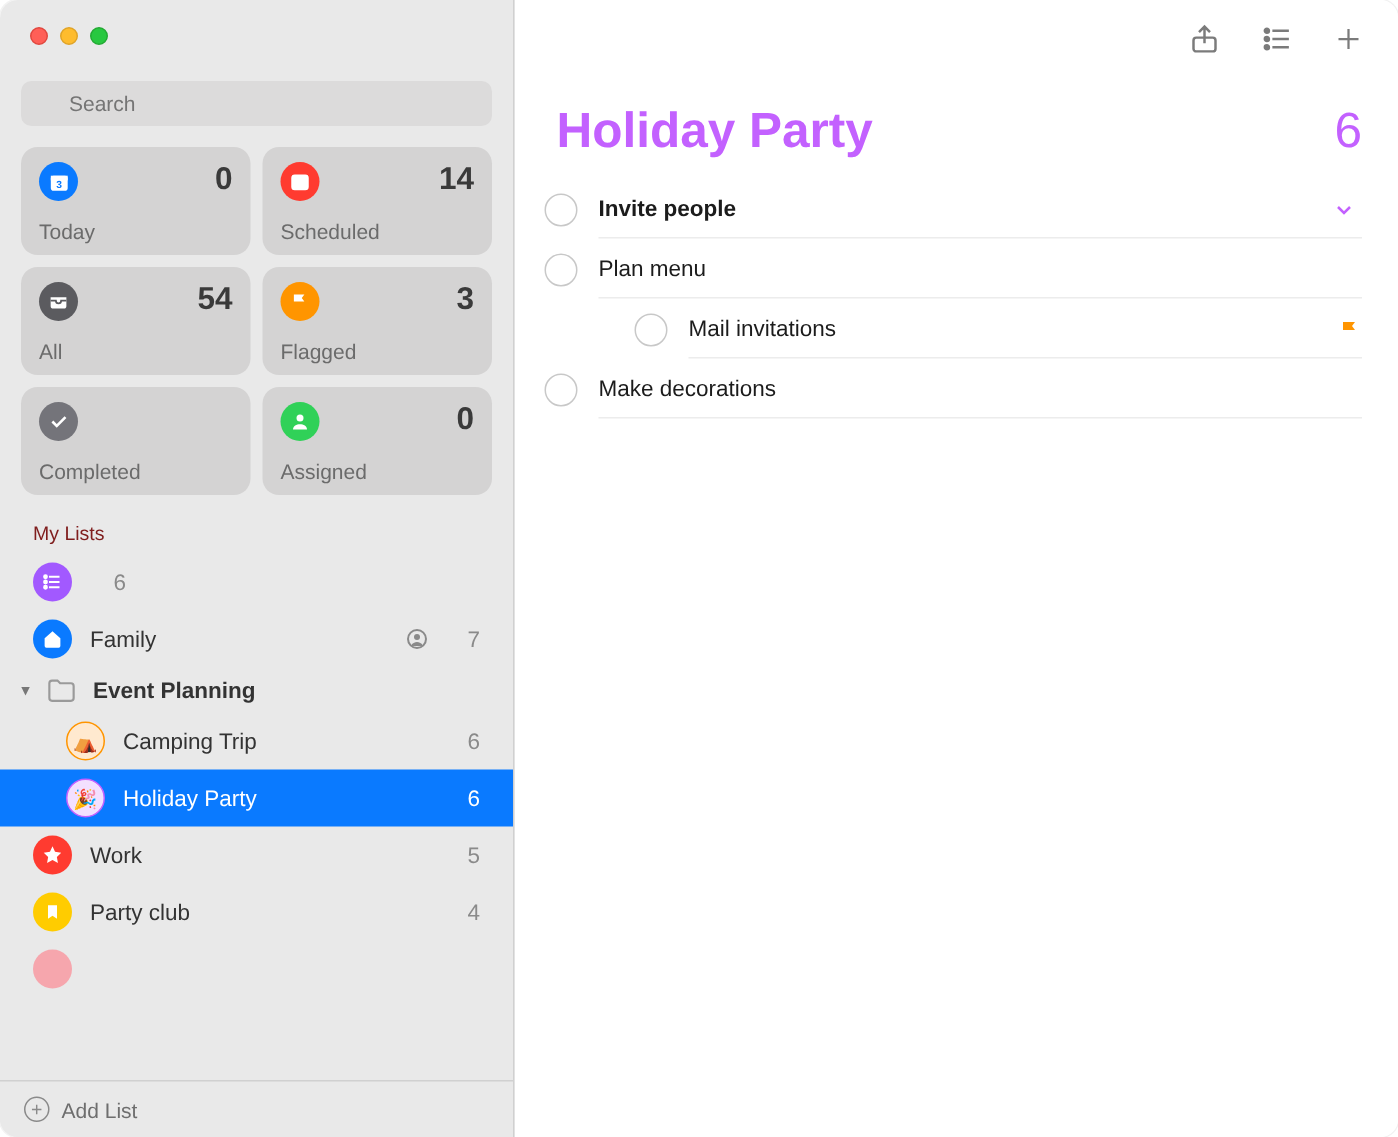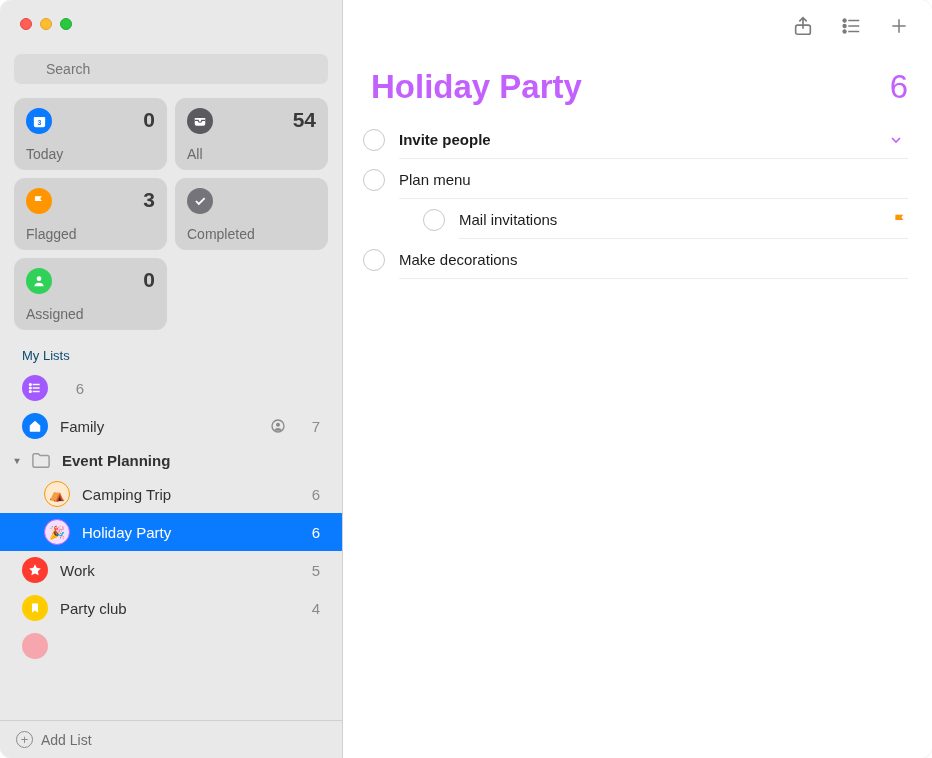--- a/index.html
+++ b/index.html
@@ -41,21 +41,21 @@
   .smart-count { font-size: 21px; font-weight: 700; color: #3a3a3a; }
   .smart-label { font-size: 14px; color: #6b6b6b; font-weight: 500; margin-top: 2px; }
 
   .sc-today { background: #0a7aff; }
   .sc-scheduled { background: #ff3b30; }
   .sc-all { background: #5b5b5f; }
   .sc-flagged { background: #ff9500; }
   .sc-completed { background: #74747a; }
   .sc-assigned { background: #30d158; }
 
-  .section-header { padding: 18px 20px 6px 22px; font-size: 13px; color: #0c4a6e; font-weight: 500; }
+  .section-header { padding: 18px 20px 6px 22px; font-size: 13px; color: #7f1d1d; font-weight: 500; }
 
   .list-scroll { flex: 1; overflow-y: auto; }
   .list-row {
     display: flex; align-items: center; padding: 6px 22px 6px 22px;
     font-size: 15px; color: #333; cursor: pointer; min-height: 36px;
   }
   .list-row .list-icon { width: 26px; height: 26px; border-radius: 50%; margin-right: 12px; flex-shrink: 0; display:flex; align-items:center; justify-content:center; font-size:13px; }
   .list-row .list-name { flex: 1; }
   .list-row .list-count { color: #8a8a8a; font-size: 15px; width: 24px; text-align: right; }
   .list-row .shared { margin-right: 10px; color: #8a8a8a; }
@@ -137,20 +137,33 @@
                 <rect x="3" y="5" width="18" height="16" rx="3" fill="#fff"></rect>
                 <rect x="3" y="5" width="18" height="5" fill="#fff"></rect>
                 <text x="12" y="18" text-anchor="middle" font-size="11" font-weight="700" fill="#0a7aff">3</text>
               </svg>
           </div>
           <div class="smart-count">0</div>
         </div>
         <div class="smart-label">Today</div>
       </div>
 
+      <div class="smart-card">
+        <div class="smart-top">
+          <div class="smart-icon sc-scheduled">
+            <svg width="14" height="14" viewBox="0 0 24 24" fill="#fff">
+                <rect x="3" y="5" width="18" height="16" rx="3" fill="#fff"></rect>
+                <rect x="3" y="5" width="18" height="16" rx="3" fill="none" stroke="#fff" stroke-width="2"></rect>
+                <rect x="3" y="5" width="18" height="5" fill="#fff"></rect>
+              </svg>
+          </div>
+          <div class="smart-count">14</div>
+        </div>
+        <div class="smart-label">Scheduled</div>
+      </div>
 
       <div class="smart-card">
         <div class="smart-top">
           <div class="smart-icon sc-all">
             <svg width="14" height="14" viewBox="0 0 24 24" fill="#fff">
                 <path d="M3 7h18v10a3 3 0 0 1-3 3H6a3 3 0 0 1-3-3V7z"></path>
                 <path d="M3 11h6a3 3 0 0 0 6 0h6" fill="none" stroke="#5b5b5f" stroke-width="2"></path>
               </svg>
           </div>
           <div class="smart-count">54</div>

